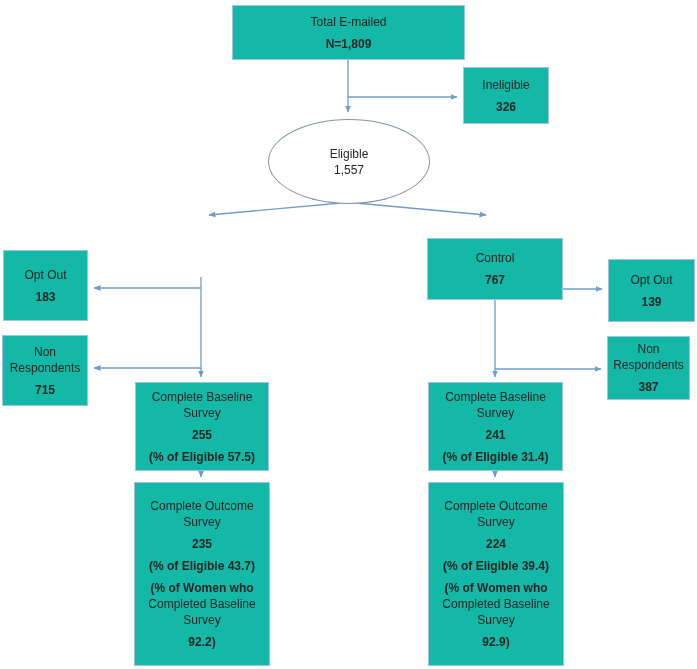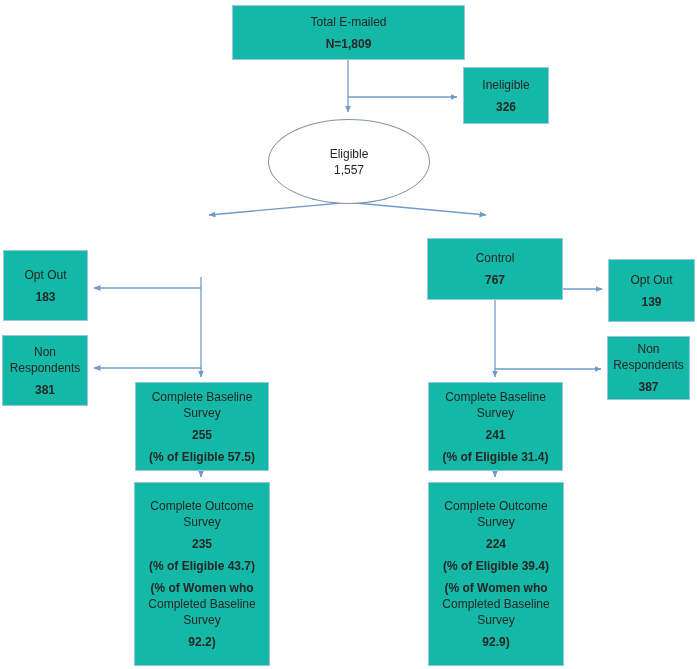--- a/index.html
+++ b/index.html
@@ -120,21 +120,21 @@
   </div>
 
   <div class="box" id="node-opt-out-left">
     <div class="ln">Opt Out</div>
     <div class="ln p">183</div>
   </div>
 
   <div class="box" id="node-non-respondents-left">
     <div class="ln">Non</div>
     <div class="ln">Respondents</div>
-    <div class="ln p">381</div>
+    <div class="ln p">715</div>
   </div>
 
   <div class="box" id="node-opt-out-right">
     <div class="ln">Opt Out</div>
     <div class="ln p">139</div>
   </div>
 
   <div class="box" id="node-non-respondents-right">
     <div class="ln">Non</div>
     <div class="ln">Respondents</div>

